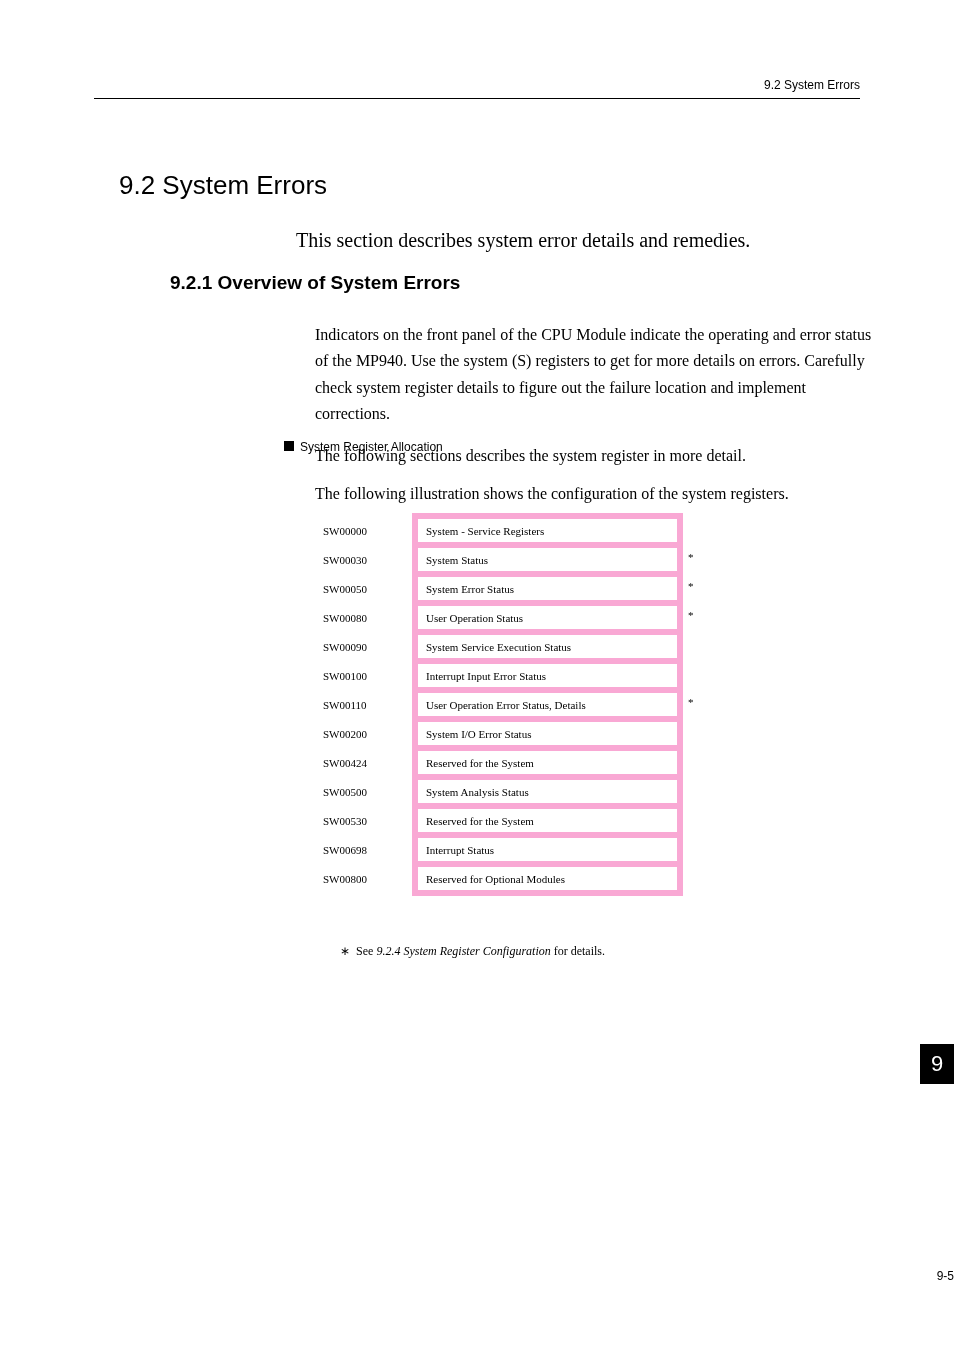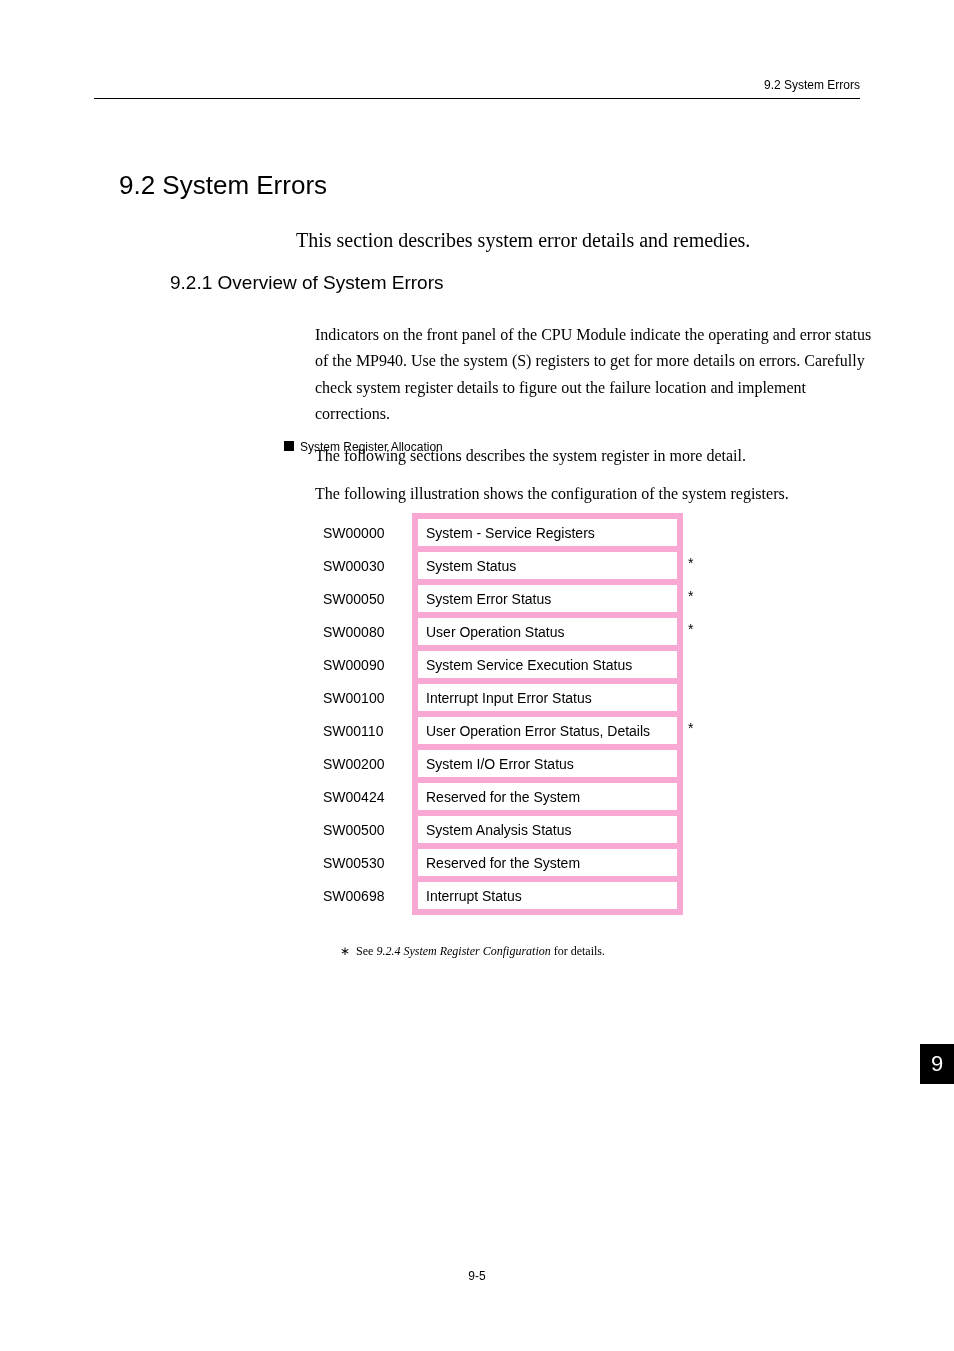--- a/index.html
+++ b/index.html
@@ -41,21 +41,21 @@
       top: 229px;
       left: 296px;
       font-size: 20px;
     }
     .subsection-title {
       position: absolute;
       top: 272px;
       left: 170px;
       font-family: Arial, sans-serif;
       font-size: 19px;
-      font-weight: normal;
+      font-weight: bold;
     }
     .body-para {
       position: absolute;
       left: 315px;
       right: 70px;
       font-size: 16px;
       line-height: 1.65;
     }
     .para1 { top: 322px; }
     .para2 { top: 399px; margin-top: 44px; }
@@ -78,22 +78,22 @@
     .para3 {
       top: 481px;
     }
     .register-table {
       position: absolute;
       top: 513px;
       left: 315px;
       border-collapse: collapse;
     }
     .register-table td {
-      font-family: Liberation Sans, sans-serif;
-      font-size: 14px;
+      font-family: Liberation Serif, serif;
+      font-size: 11px;
       padding: 5.5px 8px;
       vertical-align: middle;
     }
     .register-table td.label {
       border: none;
       width: 100px;
     }
     .register-table td.desc {
       border: 6px solid #f9a8d4;
       width: 265px;
@@ -125,21 +125,21 @@
       font-size: 22px;
       display: flex;
       align-items: center;
       justify-content: center;
     }
     .page-num {
       position: absolute;
       bottom: 68px;
       left: 0;
       right: 0;
-      text-align: center;
+      text-align: right;
       font-family: Arial, sans-serif;
       font-size: 12px;
     }
   </style>
 </head>
 <body>
 
 <div class="header-text">9.2  System Errors</div>
 <div class="header-line"></div>
 
@@ -211,20 +211,25 @@
       <tr>
         <td class="label">SW00530</td>
         <td class="desc">Reserved for the System</td>
         <td class="note"></td>
       </tr>
       <tr>
         <td class="label">SW00698</td>
         <td class="desc">Interrupt Status</td>
         <td class="note"></td>
       </tr>
+      <tr>
+        <td class="label">SW00800</td>
+        <td class="desc">Reserved for Optional Modules</td>
+        <td class="note"></td>
+      </tr>
     </tbody>
 </table>
 
 <div class="footnote">
   <span>∗</span>&nbsp;&nbsp;<span>See </span><span class="footnote-italic">9.2.4 System Register Configuration</span><span> for details.</span>
 </div>
 
 <div class="page-thumb">9</div>
 <div class="page-num">9-5</div>
 

